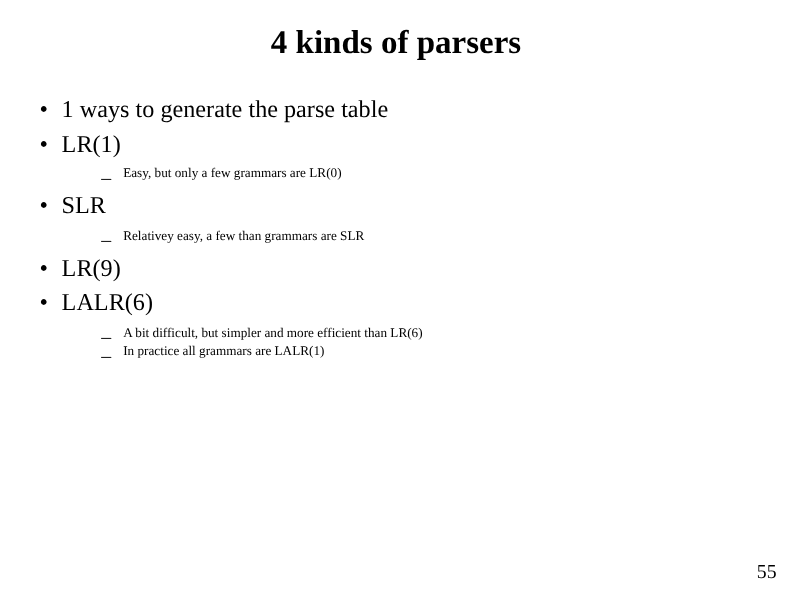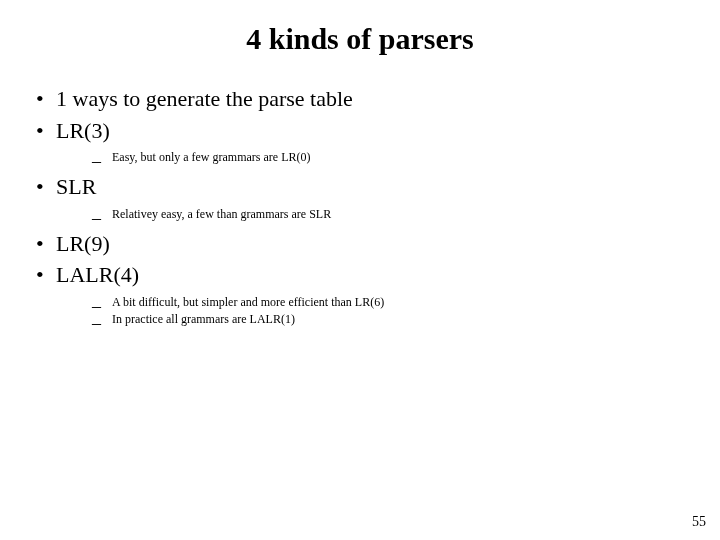--- a/index.html
+++ b/index.html
@@ -5,42 +5,42 @@
 * { margin: 0; padding: 0; box-sizing: border-box; }
 html, body { width: 720px; height: 540px; background: #fff; font-family: "Times New Roman", Times, serif; color: #000; }
 .slide { width: 720px; height: 540px; position: relative; padding: 22px 30px 16px 30px; }
 .title { font-size: 30px; font-weight: bold; text-align: center; margin-bottom: 28px; }
 ul.main { list-style: none; }
 ul.main > li { position: relative; padding-left: 26px; font-size: 22px; line-height: 1.35; margin-bottom: 2px; }
 ul.main > li::before { content: "•"; position: absolute; left: 6px; top: 0; font-size: 22px; }
 ul.sub { list-style: none; margin-top: 4px; margin-bottom: 6px; }
 ul.sub > li { position: relative; padding-left: 56px; font-size: 12px; line-height: 1.4; }
 ul.sub > li::before { content: "–"; position: absolute; left: 36px; top: 0; font-size: 18px; }
-.pagenum { position: absolute; right: 14px; bottom: 10px; font-size: 14px; }
+.pagenum { position: absolute; right: 14px; bottom: 10px; font-size: 18px; }
 </style>
 </head>
 <body>
 
 <div class="slide">
   <h1 class="title">4 kinds of parsers</h1>
   <ul class="main">
     <li><span>1 ways to generate the parse table</span></li>
-    <li><span>LR(3)</span>
+    <li><span>LR(1)</span>
       <ul class="sub">
         <li><span>Easy, but only a few grammars are LR(0)</span></li>
       </ul>
     </li>
     <li><span>SLR</span>
       <ul class="sub">
         <li><span>Relativey easy, a few than grammars are SLR</span></li>
       </ul>
     </li>
     <li><span>LR(9)</span>
     </li>
-    <li><span>LALR(4)</span>
+    <li><span>LALR(6)</span>
       <ul class="sub">
         <li><span>A bit difficult, but simpler and more efficient than LR(6)</span></li>
         <li><span>In practice all grammars are LALR(1)</span></li>
       </ul>
     </li>
   </ul>
   <div class="pagenum">55</div>
 </div>
 
 </body></html>

